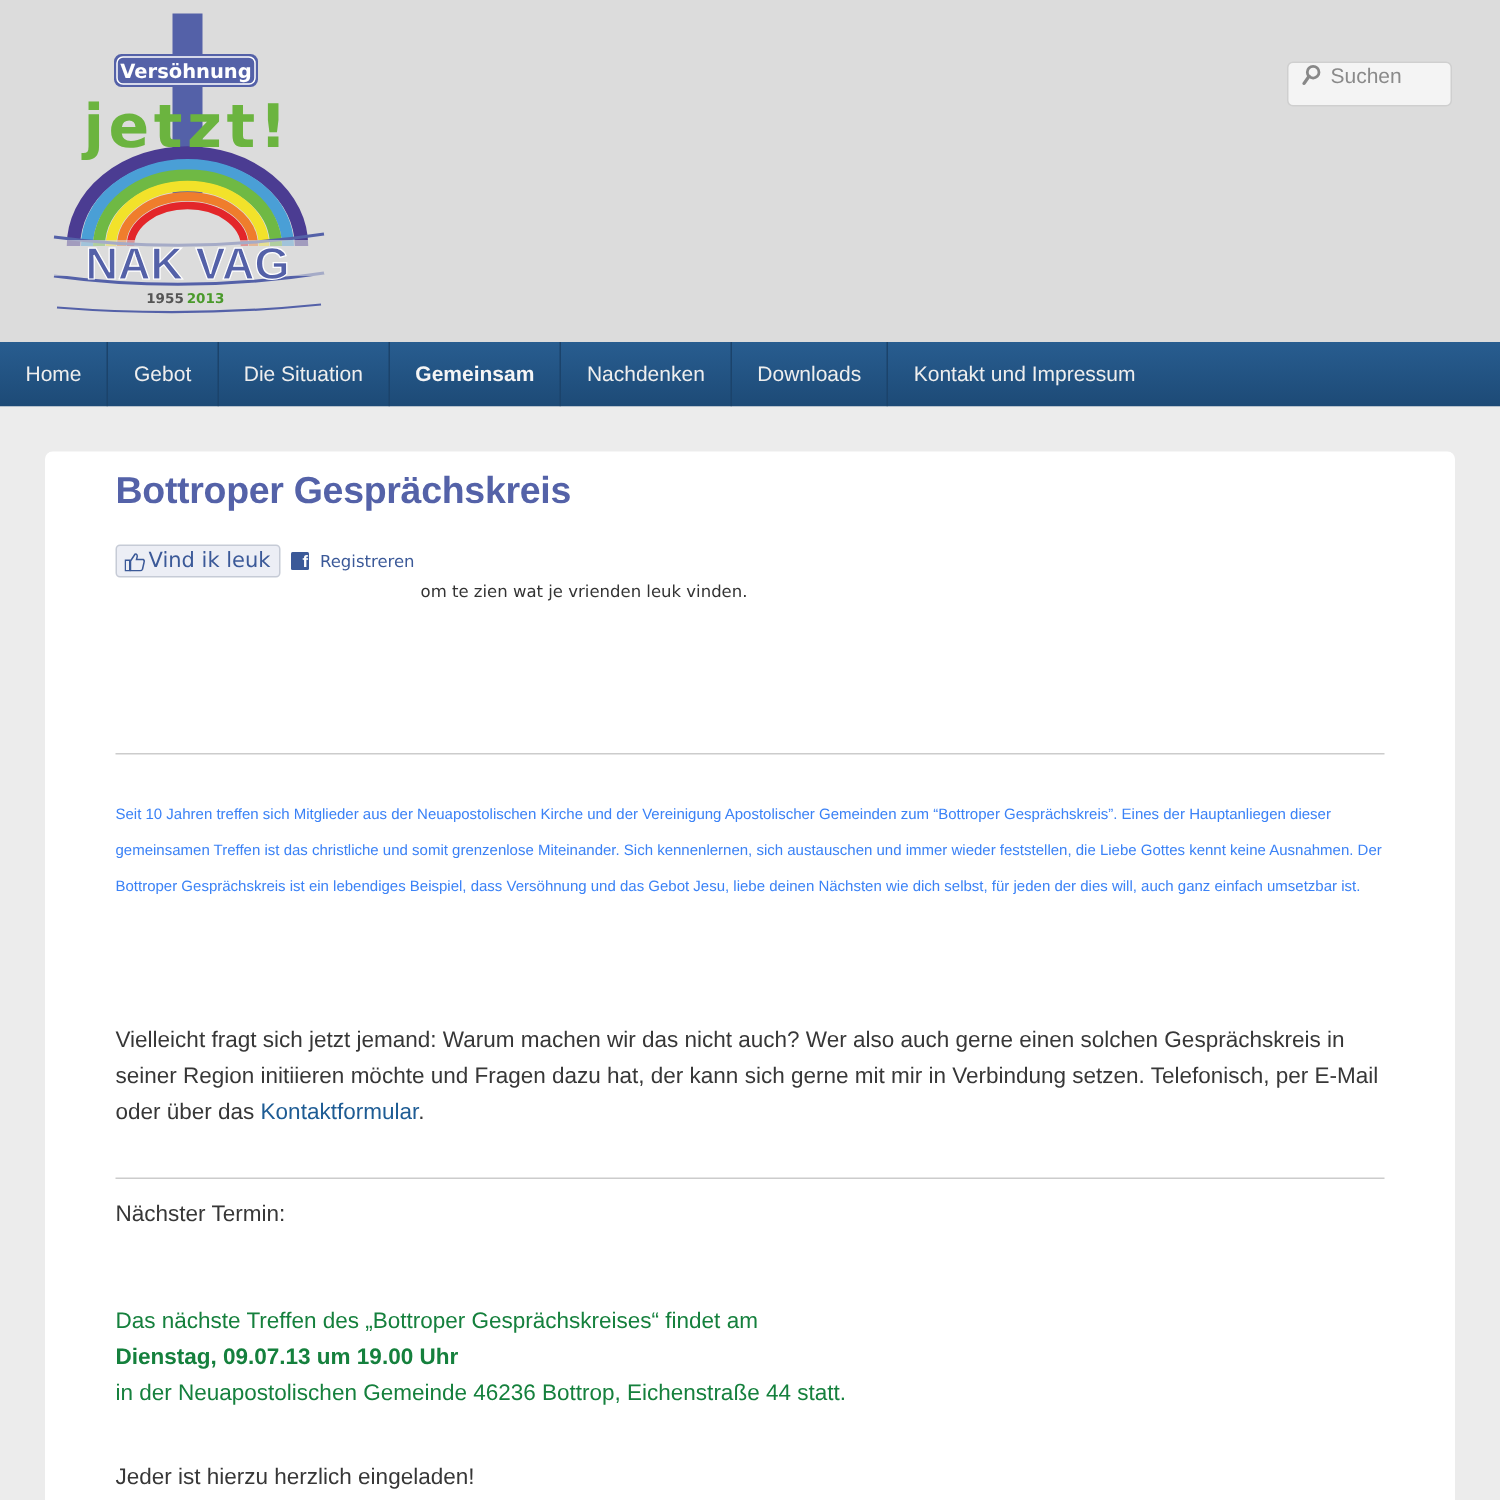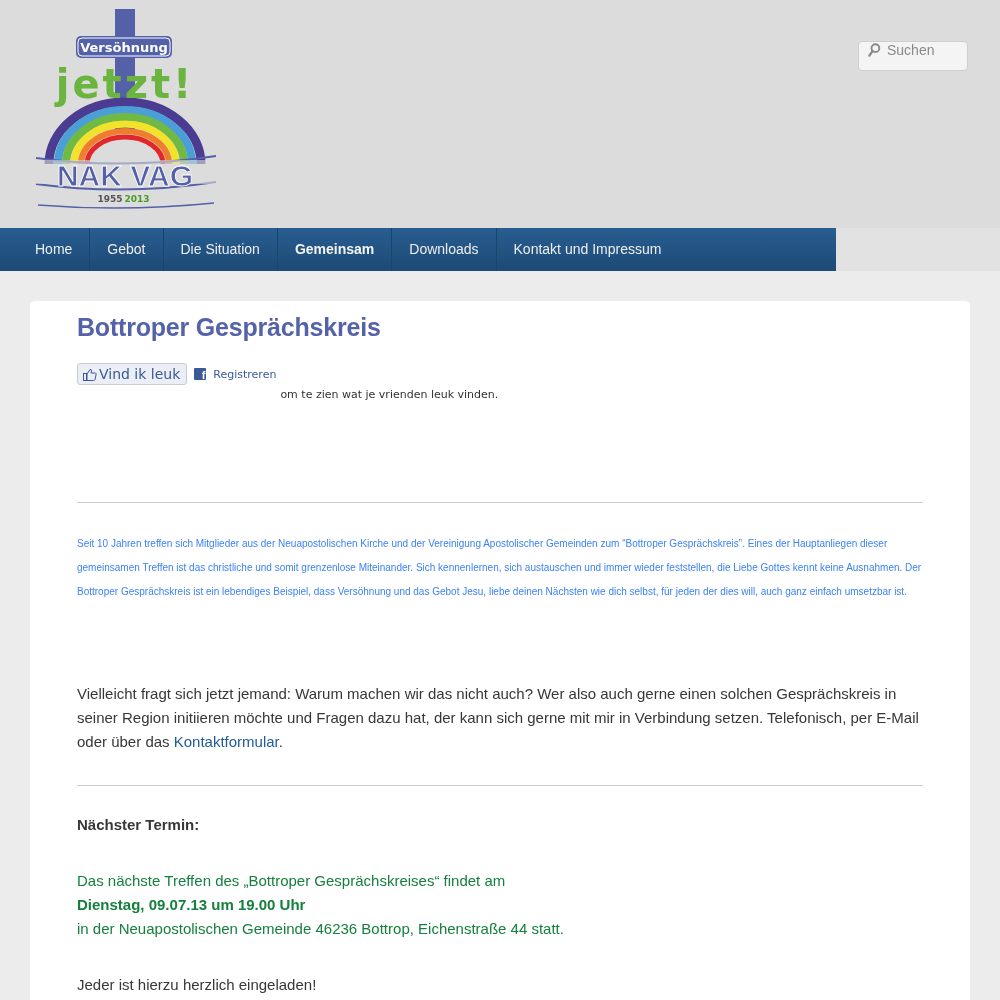--- a/index.html
+++ b/index.html
@@ -21,23 +21,23 @@
     background:#f4f4f4; display:flex; align-items:flex-start;
   }
   #search svg { margin-left:9px; }
   #search input {
     border:none; background:transparent; outline:none;
     font-family:"Liberation Sans", sans-serif; font-size:14px; color:#888;
     width:80px; margin-left:6px; padding:0;
   }
   #search input::placeholder { color:#8a8a8a; }
   #nav {
-    position:absolute; left:0; top:228px; width:836px; height:43px;
+    position:absolute; left:0; top:228px; width:1000px; height:43px;
     background:linear-gradient(#285d90, #1d4a76);
-    display:flex; padding-left:18px; box-sizing:border-box;
+    display:flex; box-sizing:border-box;
   }
   .nav-item {
     height:43px; line-height:42px; padding:0 17px; font-size:14px;
     color:#eeeeee; border-right:1px solid #1b436b; box-sizing:border-box;
     cursor:pointer;
   }
   .nav-item.active { font-weight:bold; color:#f5f5f5; }
   .nav-item.last { border-right:none; }
   #page-bg {
     position:absolute; left:0; top:271px; width:1000px; height:729px;
@@ -63,21 +63,21 @@
   #fb-logo span { position:absolute; right:1px; bottom:-1px; color:#fff; font-weight:bold; font-size:11px; line-height:12px; font-family:"Liberation Sans", sans-serif; }
   #fb-reg { margin-left:7px; font-size:11px; color:#3b5998; cursor:pointer; }
   #fb-text { margin-left:4px; font-size:11px; color:#333;margin-top:41px; }
   #subtitle { top:129px; font-size:18px; line-height:29px; color:#373737; }
   .hr { height:1px; background:#cccccc; }
   #hr1 { top:201px; }
   #p1 { top:231px; font-size:10px; line-height:24px; color:#3b82f6; }
   #p2 { top:381px; font-size:15px; line-height:24px; color:#373737; }
   #p2 a { color:#1e5c94; text-decoration:none; }
   #hr2 { top:484px; }
-  #next-heading { top:515px; font-size:15px; font-weight:bold; color:#373737; }
+  #next-heading { top:500px; font-size:15px; font-weight:normal; color:#373737; }
   #p3 { top:568px; font-size:15px; line-height:24px; color:#15803d; }
   #p4 { top:672px; font-size:15px; line-height:24px; color:#373737; }
 </style>
 </head>
 <body>
 
 <div id="header">
   <div id="logo">
     <svg width="190" height="210" viewBox="0 0 190 210">
 
@@ -111,20 +111,21 @@
     </svg>
     <input type="text" placeholder="Suchen" style="">
   </div>
 </div>
 
 <div id="nav">
   <div class="nav-item">Home</div>
   <div class="nav-item">Gebot</div>
   <div class="nav-item">Die Situation</div>
   <div class="nav-item active">Gemeinsam</div>
+  <div class="nav-item">Nachdenken</div>
   <div class="nav-item">Downloads</div>
   <div class="nav-item last">Kontakt und Impressum</div>
 </div>
 
 <div id="page-bg"></div>
 
 <div id="content">
   <h1 id="title" class="inner">Bottroper Gesprächskreis</h1>
 
   <div id="fb" class="inner">

